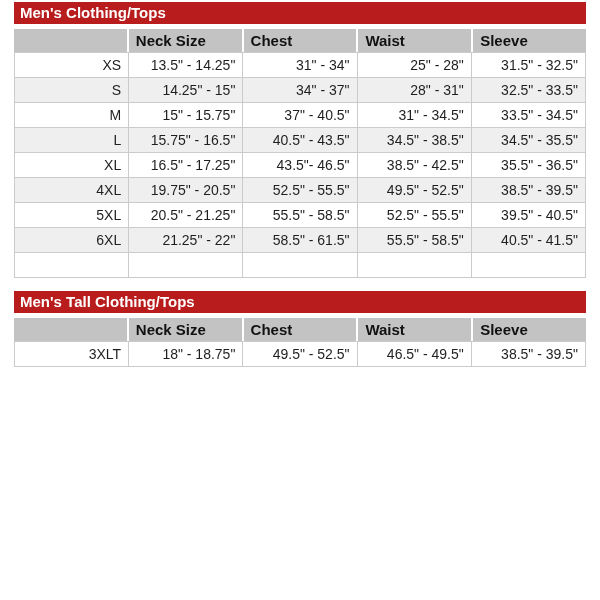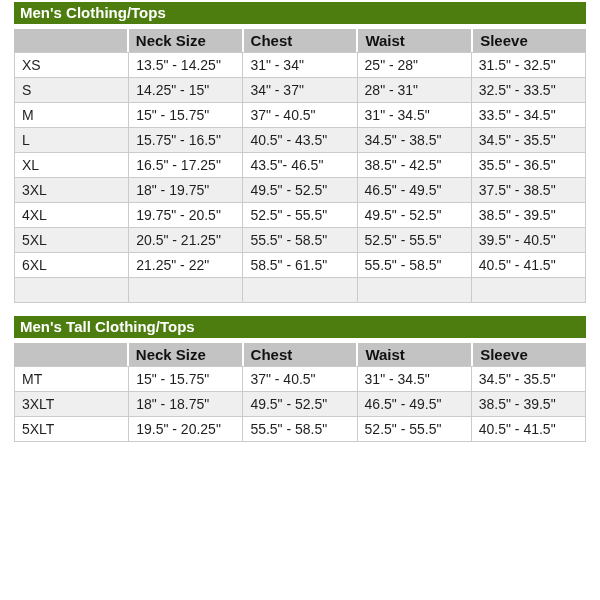--- a/index.html
+++ b/index.html
@@ -10,21 +10,21 @@
     color: #1f1f1f;
     overflow: hidden;
   }
   .page { padding: 2px 14px 0 14px; }
 
   .tblock + .tblock { margin-top: 13px; }
 
   .titlebar {
     box-sizing: border-box;
     height: 22px;
-    background: #4d7c0f;
+    background: #b91c1c;
     color: #ffffff;
     font-size: 15px;
     font-weight: bold;
     line-height: 16px;
     padding: 3px 6px 3px 6px;
     margin-bottom: 5px;
   }
 
   .hdrrow {
     display: flex;
@@ -42,20 +42,21 @@
     padding: 4px 7px 0 7px;
     color: #111111;
     overflow: hidden;
     white-space: nowrap;
   }
 
   table.sizes {
     width: 100%;
     border-collapse: collapse;
     table-layout: fixed;
+    text-align: right;
   }
   table.sizes td {
     box-sizing: content-box;
     border: 1px solid #cbcbcb;
     height: 24px;
     padding: 0 7px;
     font-size: 14px;
     line-height: 24px;
     vertical-align: middle;
     white-space: nowrap;
@@ -109,27 +110,20 @@
             <td>34.5" - 35.5"</td>
           </tr>
           <tr>
             <td>XL</td>
             <td>16.5" - 17.25"</td>
             <td>43.5"- 46.5"</td>
             <td>38.5" - 42.5"</td>
             <td>35.5" - 36.5"</td>
           </tr>
           <tr>
-            <td>3XL</td>
-            <td>18" - 19.75"</td>
-            <td>49.5" - 52.5"</td>
-            <td>46.5" - 49.5"</td>
-            <td>37.5" - 38.5"</td>
-          </tr>
-          <tr>
             <td>4XL</td>
             <td>19.75" - 20.5"</td>
             <td>52.5" - 55.5"</td>
             <td>49.5" - 52.5"</td>
             <td>38.5" - 39.5"</td>
           </tr>
           <tr>
             <td>5XL</td>
             <td>20.5" - 21.25"</td>
             <td>55.5" - 58.5"</td>
@@ -159,37 +153,23 @@
     <div class="hdrrow">
         <div class="hcell"></div>
         <div class="hcell">Neck Size</div>
         <div class="hcell">Chest</div>
         <div class="hcell">Waist</div>
         <div class="hcell">Sleeve</div>
       </div>
     <table class="sizes">
       <tbody>
           <tr>
-            <td>MT</td>
-            <td>15" - 15.75"</td>
-            <td>37" - 40.5"</td>
-            <td>31" - 34.5"</td>
-            <td>34.5" - 35.5"</td>
-          </tr>
-          <tr>
             <td>3XLT</td>
             <td>18" - 18.75"</td>
             <td>49.5" - 52.5"</td>
             <td>46.5" - 49.5"</td>
             <td>38.5" - 39.5"</td>
-          </tr>
-          <tr>
-            <td>5XLT</td>
-            <td>19.5" - 20.25"</td>
-            <td>55.5" - 58.5"</td>
-            <td>52.5" - 55.5"</td>
-            <td>40.5" - 41.5"</td>
           </tr>
         </tbody>
     </table>
   </section>
 
 </div>
 
 </body></html>

